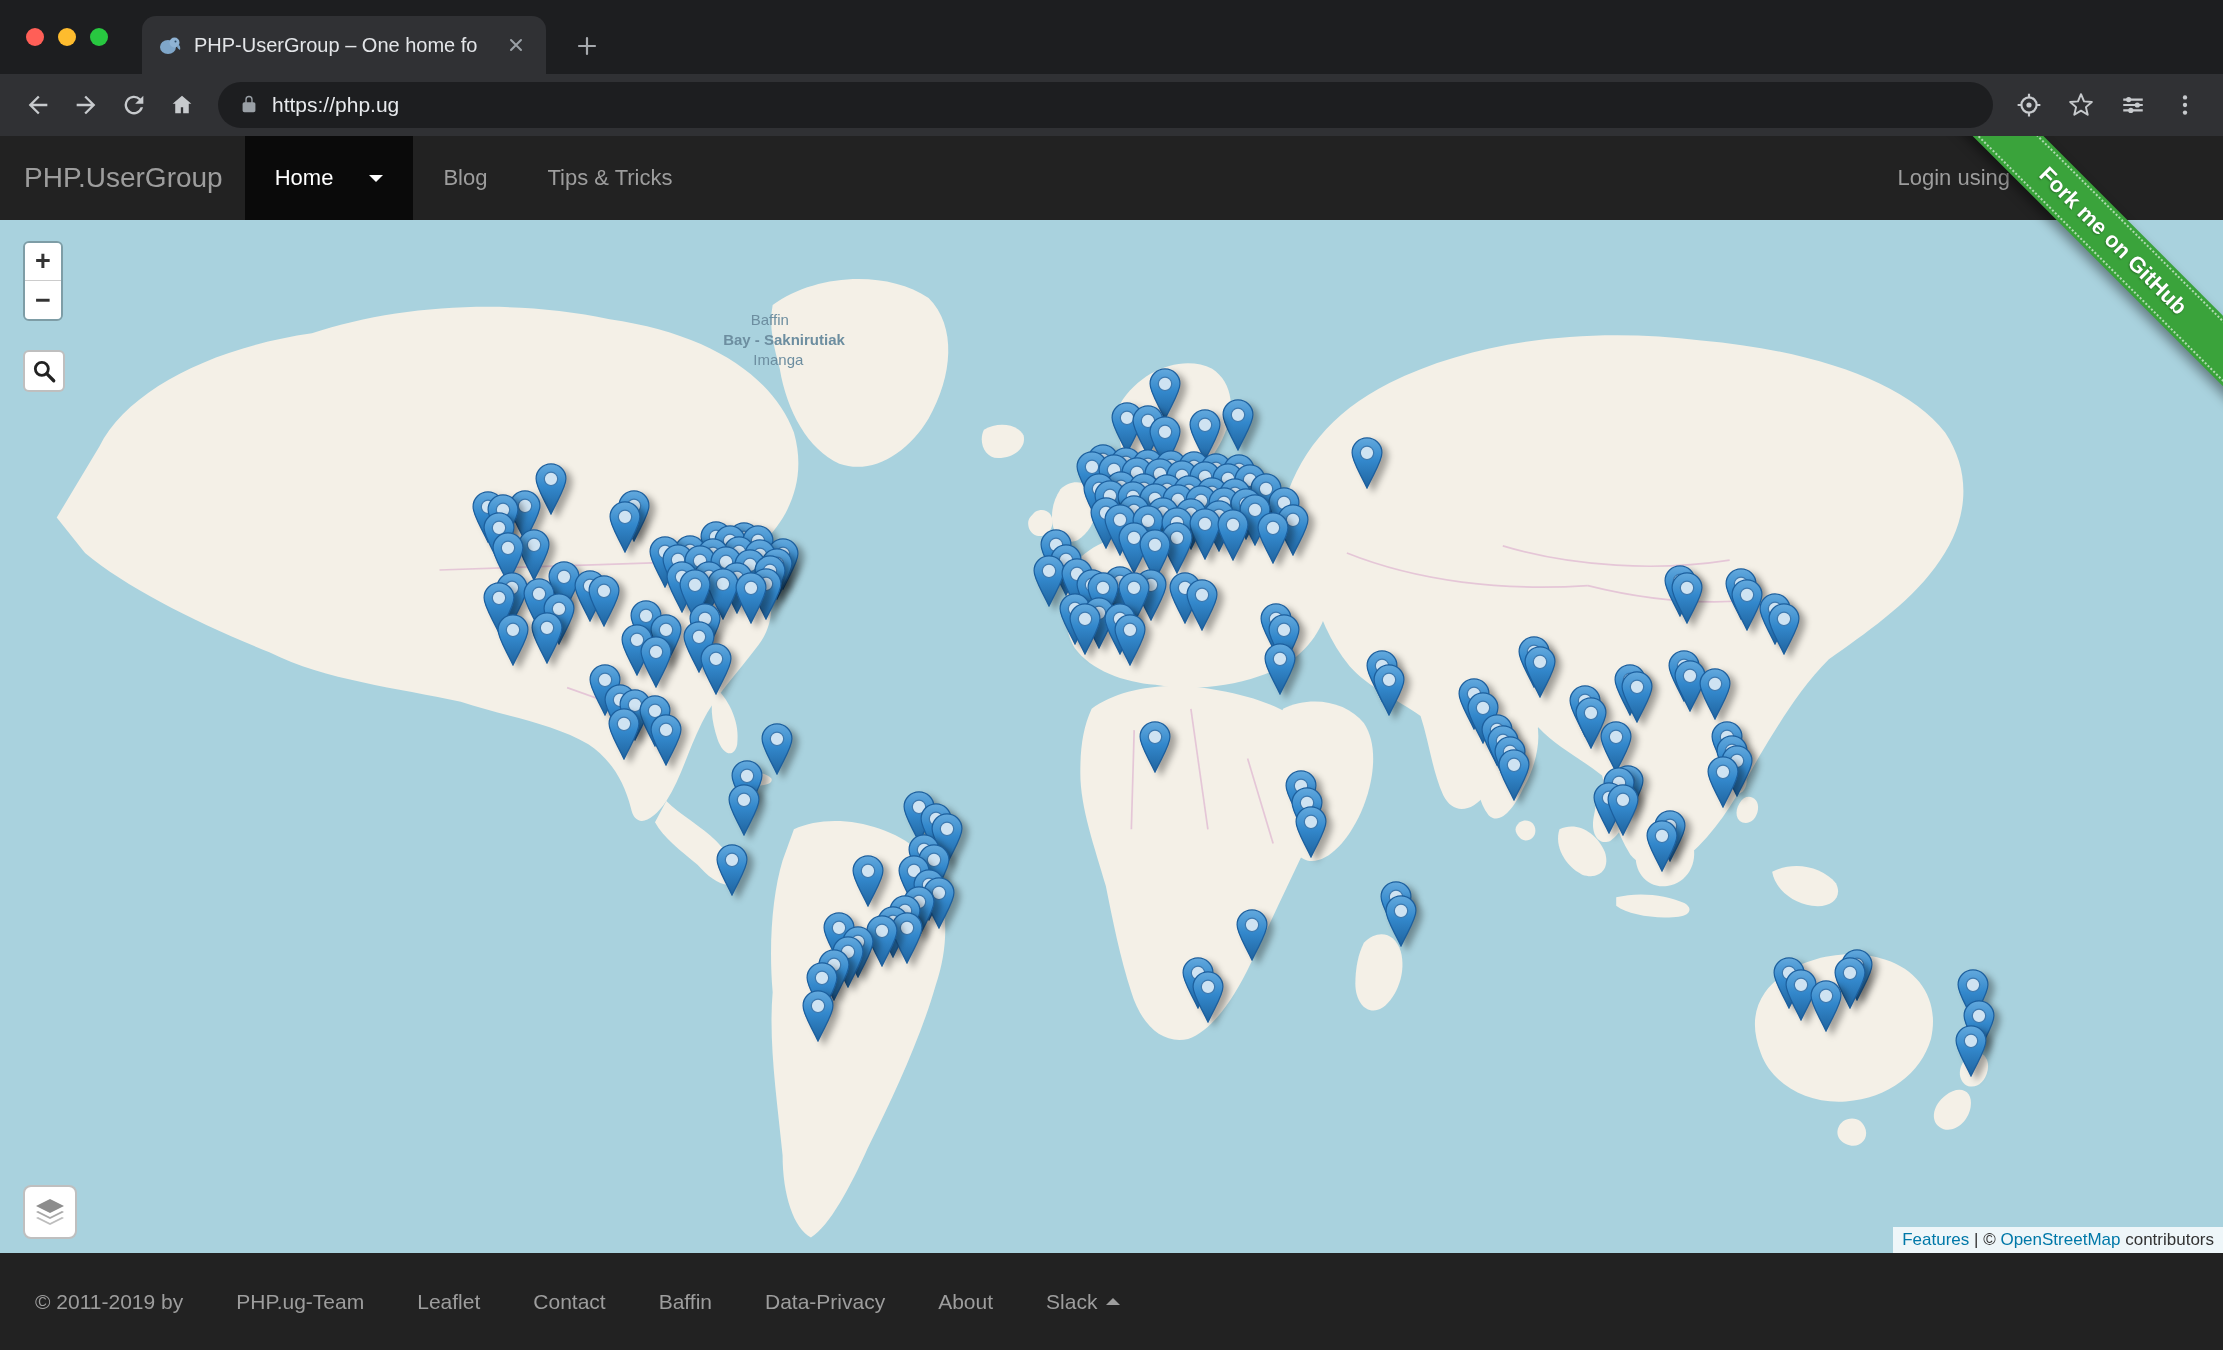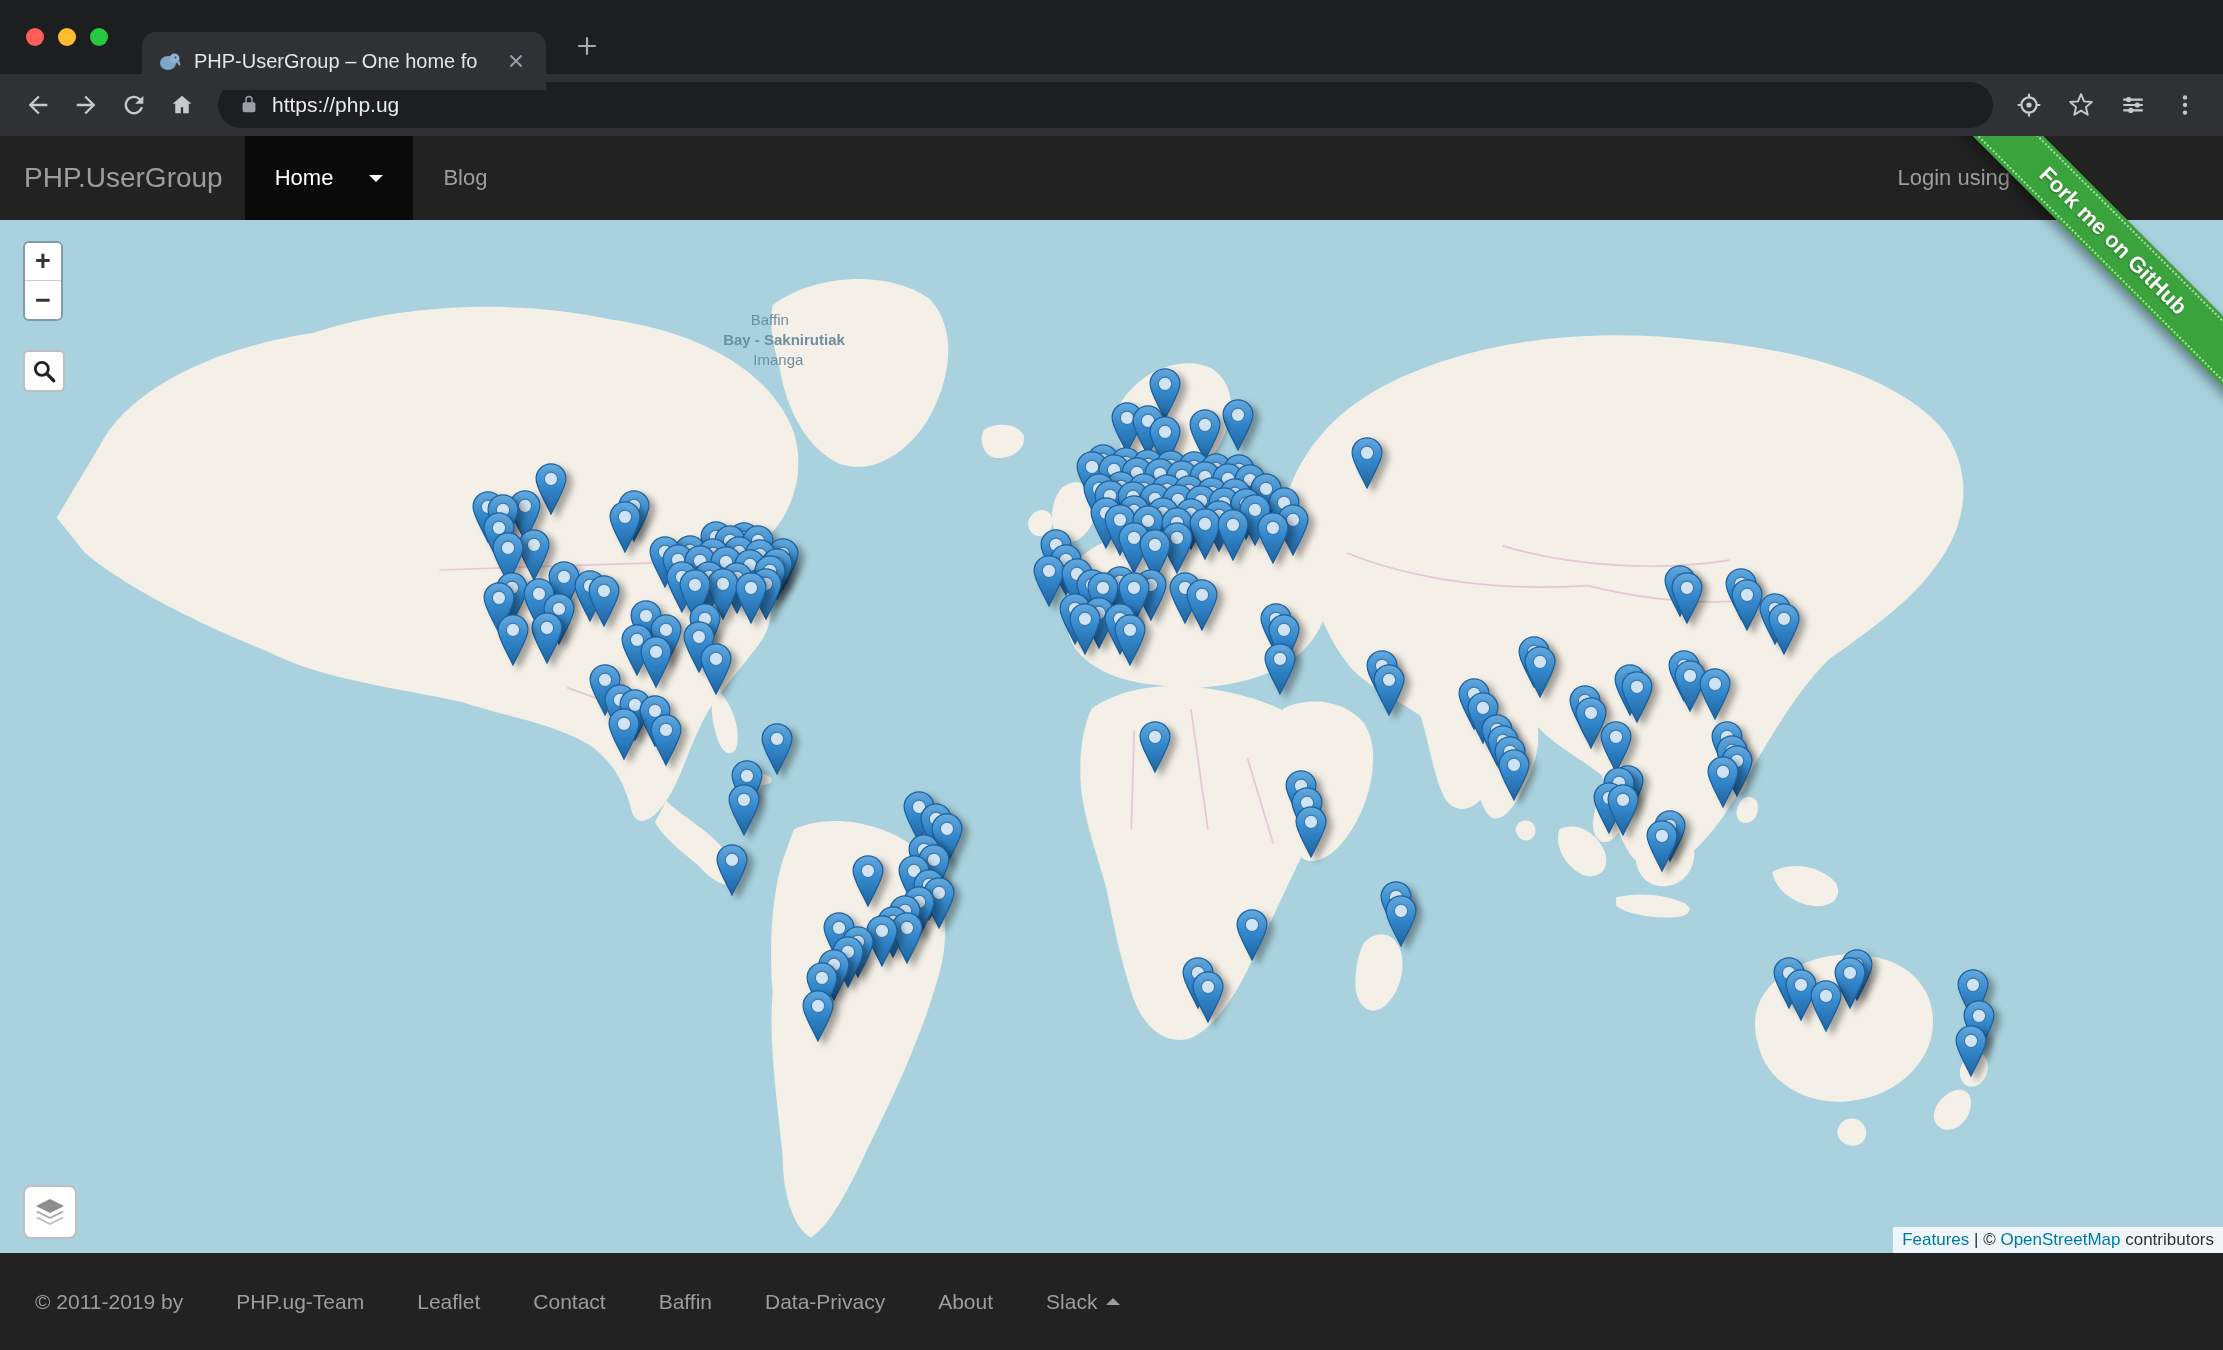--- a/index.html
+++ b/index.html
@@ -5,21 +5,21 @@
   * { margin:0; padding:0; box-sizing:border-box; }
   body { background:#000; font-family:"Liberation Sans", sans-serif; }
   .page { position:relative; width:2223px; height:1350px; overflow:hidden; background:#1d1e20; }
 
   
   .titlebar { position:relative; height:74px; background:#1d1e20; }
   .traffic { position:absolute; left:26px; top:28px; display:flex; gap:14px; }
   .light { width:18px; height:18px; border-radius:50%; }
   .light.red { background:#ff5f57; } .light.yellow { background:#febc2e; } .light.green { background:#28c840; }
 
-  .tab { position:absolute; left:142px; top:32px; width:404px; height:58px; background:#303134;
+  .tab { position:absolute; left:142px; top:16px; width:404px; height:58px; background:#303134;
          border-radius:14px 14px 0 0; display:flex; align-items:center; padding:0 16px; gap:12px; }
   .tab-title { flex:1; overflow:hidden; white-space:nowrap; color:#e3e5e8; font-size:20px; }
   .tab-close { width:28px; height:28px; display:flex; align-items:center; justify-content:center; border-radius:50%; }
   .new-tab { position:absolute; left:570px; top:29px; width:34px; height:34px; display:flex; align-items:center; justify-content:center; border-radius:50%; }
 
   .toolbar { height:62px; background:#303134; display:flex; align-items:center; padding:0 14px; }
   .tool-btn { width:48px; height:48px; border-radius:50%; display:flex; align-items:center; justify-content:center; flex:none; }
   .omnibox { flex:1; height:46px; background:#1d1e20; border-radius:23px; display:flex; align-items:center;
              gap:12px; padding:0 20px; margin:0 12px; }
   .url-text { color:#e8eaed; font-size:21px; }
@@ -178,20 +178,23 @@
   <div class="navbar">
     <div class="brand">PHP.UserGroup</div>
     <div id="nav-items">
         <div class="nav-item active">
           <span>Home</span>
           <span class="caret"></span>
         </div>
         <div class="nav-item">
           <span>Blog</span>
         </div>
+        <div class="nav-item">
+          <span>Tips &amp; Tricks</span>
+        </div>
       </div>
     <div class="login">
       <span>Login using</span>
       <span class="caret"></span>
     </div>
   </div>
 
   <div class="ribbon-wrap">
     <div class="ribbon">
       <div class="ribbon-inner">Fork me on GitHub</div>

